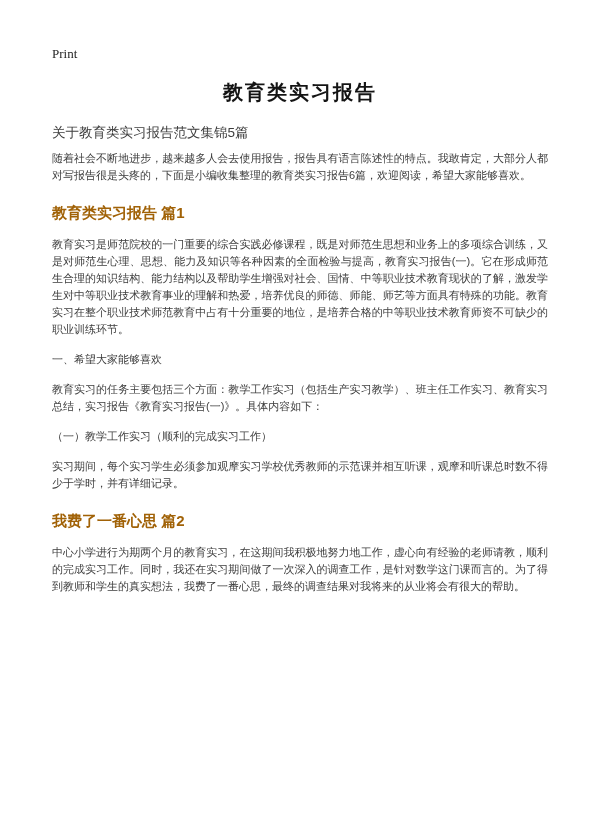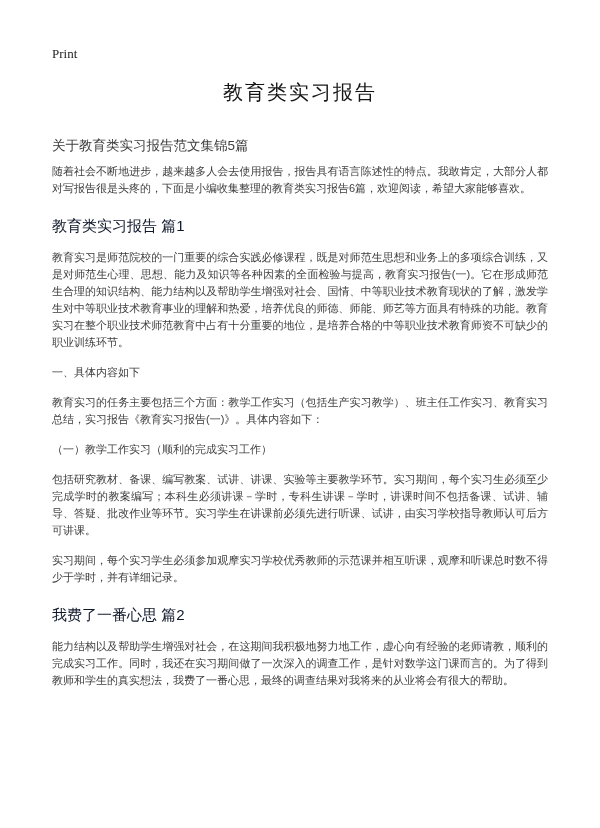--- a/index.html
+++ b/index.html
@@ -23,42 +23,42 @@
     font-family: "Liberation Serif", serif;
     font-size: 13px;
     color: #1f1f1f;
     text-decoration: none;
     cursor: pointer;
     margin: 0 0 2px 0;
   }
   .doc-title {
     text-align: center;
     font-size: 20px;
-    font-weight: normal;
+    font-weight: bold;
     color: #141414;
     letter-spacing: 2px;
-    margin: 16px 0 32px 0;
+    margin: 16px 0 19px 0;
     line-height: 24px;
   }
   .subtitle {
     font-size: 13.5px;
     line-height: 20px;
     margin: 0 0 2px 0;
     text-align: justify;
   }
   .para {
     font-size: 11px;
     line-height: 17px;
     margin: 7px 0 13px 0;
     text-align: justify;
   }
   .sec-heading {
     font-size: 15px;
-    font-weight: normal;
-    color: #0f172a;
+    font-weight: bold;
+    color: #a16207;
     line-height: 20px;
     margin: 19px 0 13px 0;
   }
 </style>
 </head>
 <body>
 
 <div class="page">
 
   <a class="print-link">Print</a>
@@ -66,27 +66,26 @@
   <h1 class="doc-title">教育类实习报告</h1>
 
   <p class="subtitle">关于教育类实习报告范文集锦5篇</p>
 
   <p class="para">随着社会不断地进步，越来越多人会去使用报告，报告具有语言陈述性的特点。我敢肯定，大部分人都对写报告很是头疼的，下面是小编收集整理的教育类实习报告6篇，欢迎阅读，希望大家能够喜欢。</p>
 
   <h2 class="sec-heading">教育类实习报告 篇1</h2>
 
   <p class="para">教育实习是师范院校的一门重要的综合实践必修课程，既是对师范生思想和业务上的多项综合训练，又是对师范生心理、思想、能力及知识等各种因素的全面检验与提高，教育实习报告(一)。它在形成师范生合理的知识结构、能力结构以及帮助学生增强对社会、国情、中等职业技术教育现状的了解，激发学生对中等职业技术教育事业的理解和热爱，培养优良的师德、师能、师艺等方面具有特殊的功能。教育实习在整个职业技术师范教育中占有十分重要的地位，是培养合格的中等职业技术教育师资不可缺少的职业训练环节。</p>
 
-  <p class="para">一、具体内容如下</p>
+  <p class="para">一、希望大家能够喜欢</p>
 
   <p class="para">教育实习的任务主要包括三个方面：教学工作实习（包括生产实习教学）、班主任工作实习、教育实习总结，实习报告《教育实习报告(一)》。具体内容如下：</p>
 
   <p class="para">（一）教学工作实习（顺利的完成实习工作）</p>
 
-  <p class="para">包括研究教材、备课、编写教案、试讲、讲课、实验等主要教学环节。实习期间，每个实习生必须至少完成学时的教案编写；本科生必须讲课－学时，专科生讲课－学时，讲课时间不包括备课、试讲、辅导、答疑、批改作业等环节。实习学生在讲课前必须先进行听课、试讲，由实习学校指导教师认可后方可讲课。</p>
 
   <p class="para">实习期间，每个实习学生必须参加观摩实习学校优秀教师的示范课并相互听课，观摩和听课总时数不得少于学时，并有详细记录。</p>
 
   <h2 class="sec-heading">我费了一番心思 篇2</h2>
 
-  <p class="para">能力结构以及帮助学生增强对社会，在这期间我积极地努力地工作，虚心向有经验的老师请教，顺利的完成实习工作。同时，我还在实习期间做了一次深入的调查工作，是针对数学这门课而言的。为了得到教师和学生的真实想法，我费了一番心思，最终的调查结果对我将来的从业将会有很大的帮助。</p>
+  <p class="para">中心小学进行为期两个月的教育实习，在这期间我积极地努力地工作，虚心向有经验的老师请教，顺利的完成实习工作。同时，我还在实习期间做了一次深入的调查工作，是针对数学这门课而言的。为了得到教师和学生的真实想法，我费了一番心思，最终的调查结果对我将来的从业将会有很大的帮助。</p>
 
 </div>
 
 </body></html>

